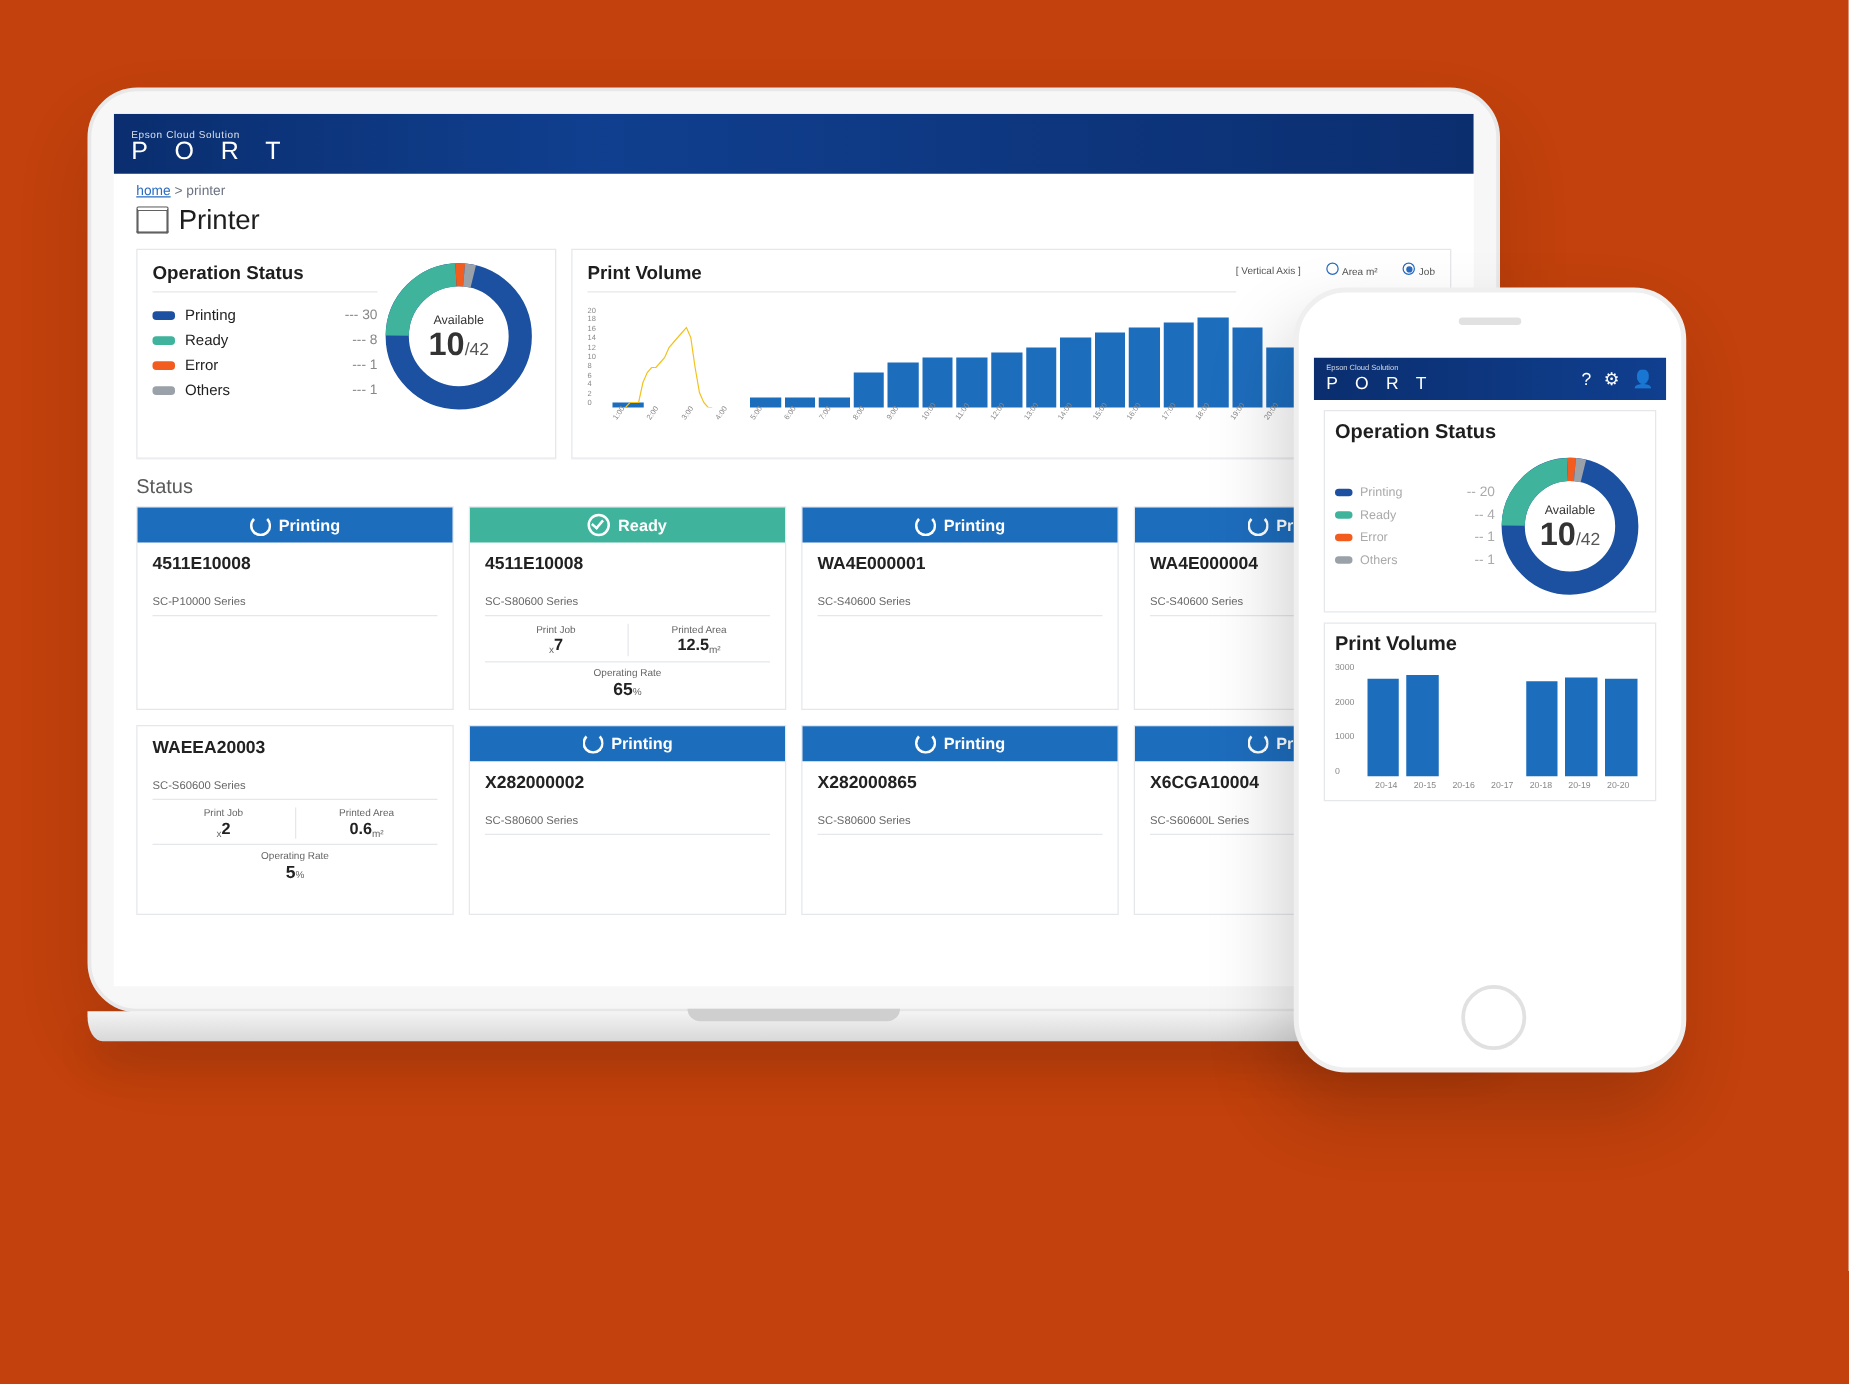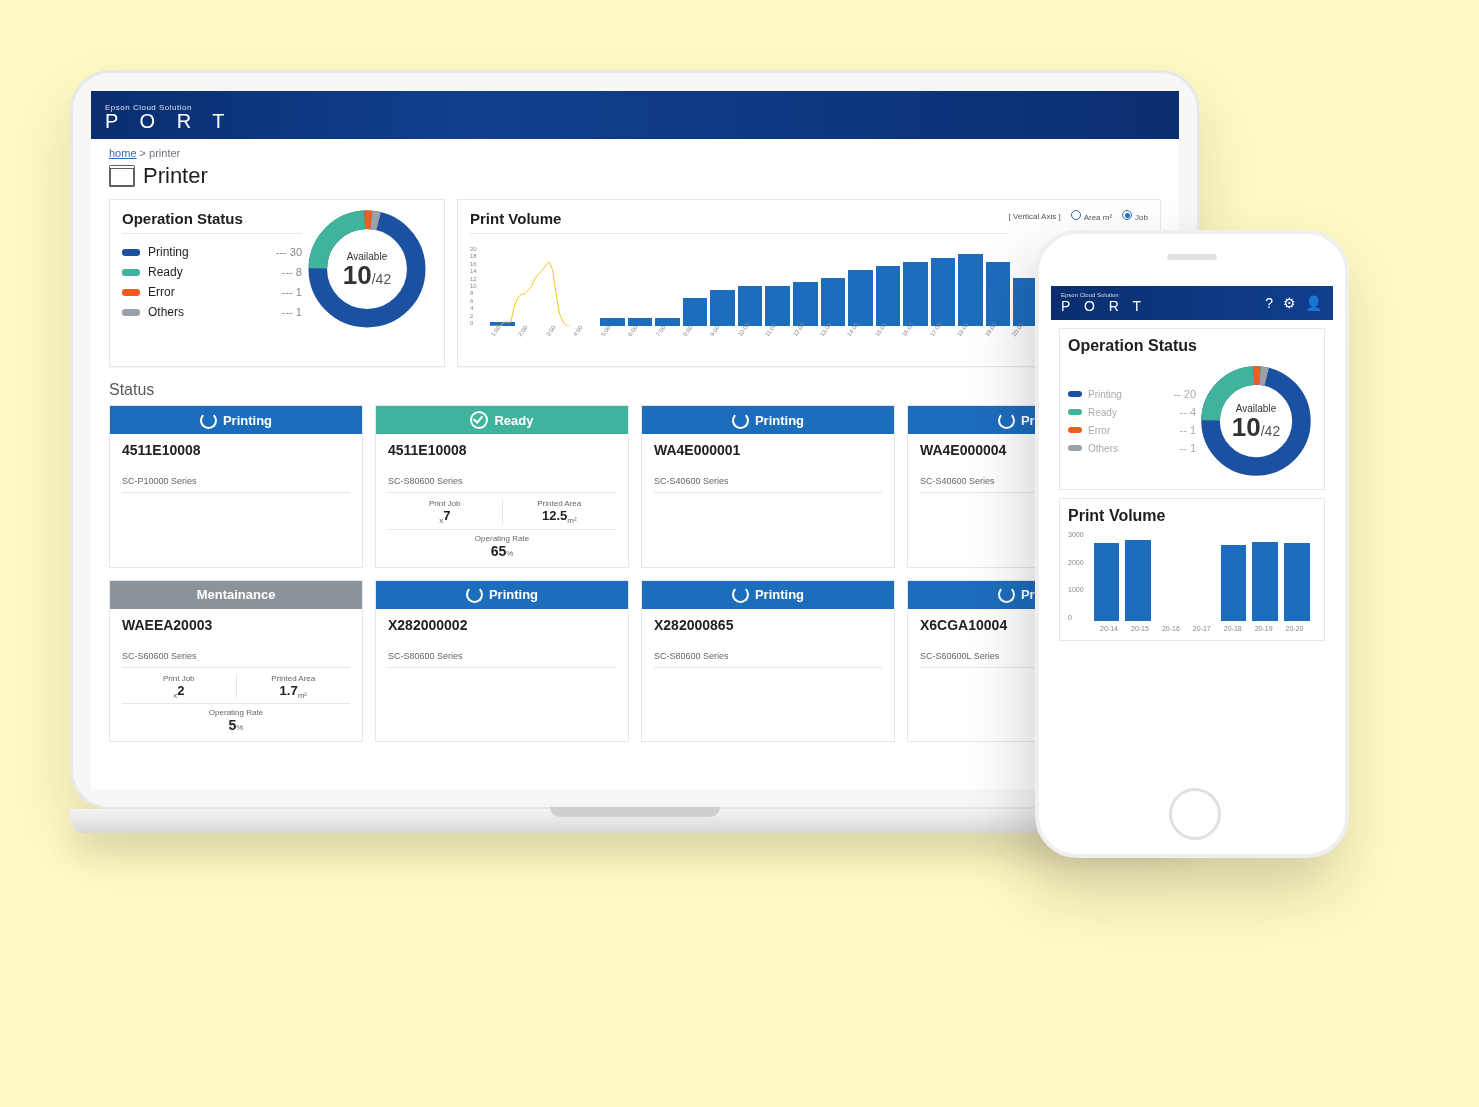--- a/index.html
+++ b/index.html
@@ -7,21 +7,21 @@
     --blue-dark:#0b2e6f;
     --blue-card:#1d6dbd;
     --teal:#3fb39b;
     --orange:#f25c1f;
     --grey:#9aa1a8;
     --text:#1e1e1e;
     --light-border:#e5e7eb;
     --bg:#ffffff;
   }
   html,body{margin:0;padding:0;background:var(--bg);font-family:"Segoe UI",Arial,sans-serif;color:var(--text);}
-  .stage{width:1479px;height:1107px;position:relative;overflow:hidden;background:#fef9c3;}
+  .stage{width:1479px;height:1107px;position:relative;overflow:hidden;background:#c2410c;}
 
   
   .laptop{position:absolute;left:70px;top:70px;width:1130px;height:830px;}
   .laptop-bezel{width:100%;height:740px;background:#f7f7f7;border:3px solid #e8e8e8;border-radius:40px;box-shadow:0 30px 60px rgba(0,0,0,.12);overflow:hidden;position:relative;padding:18px;box-sizing:border-box;}
   .laptop-screen{background:#fff;width:100%;height:100%;overflow:hidden;position:relative;}
   .laptop-base{height:24px;background:linear-gradient(#f4f4f4,#d8d8d8);border-radius:0 0 12px 12px / 0 0 20px 20px;margin-top:-1px;box-shadow:0 20px 30px rgba(0,0,0,.10);position:relative;}
   .laptop-base::before{content:"";position:absolute;left:50%;top:-2px;width:170px;height:10px;margin-left:-85px;background:#cfcfcf;border-radius:0 0 30px 30px;}
 
   
   .topbar{height:48px;background:linear-gradient(90deg,#0a2e6f,#103f8f 35%,#0b2e6f);color:#fff;display:flex;align-items:flex-end;padding:0 14px 6px 14px;box-sizing:border-box;font-size:10px;}
@@ -41,21 +41,21 @@
   .swatch{width:18px;height:7px;border-radius:3px;}
   .dots{color:#888;font-size:11px;}
   .donut{width:130px;height:130px;position:relative;margin:-6px 0;}
   .donut svg{width:100%;height:100%;}
   .donut-center{position:absolute;inset:0;display:flex;flex-direction:column;align-items:center;justify-content:center;font-size:10px;color:#333;}
   .donut-center .big{font-size:26px;font-weight:700;line-height:1;}
   .donut-center .frac{font-size:14px;color:#555;}
 
   .pv{flex:1;}
   .pv-head{display:flex;justify-content:space-between;align-items:flex-start;}
-  .pv-legend{font-size:8px;color:#555;display:flex;gap:10px;align-items:center;}
+  .pv-legend{font-size:8px;color:#555;display:flex;gap:20px;align-items:center;}
   .radio{width:8px;height:8px;border:1px solid #2a6cc0;border-radius:50%;display:inline-block;margin-right:3px;position:relative;}
   .radio.filled::after{content:"";position:absolute;inset:1.5px;border-radius:50%;background:#2a6cc0;}
   .chart{height:110px;position:relative;margin-top:4px;}
   .bars{display:flex;align-items:flex-end;height:80px;gap:3px;padding-left:20px;}
   .bar{flex:1;background:var(--blue-card);}
   .yaxis{position:absolute;left:0;top:0;height:80px;display:flex;flex-direction:column;justify-content:space-between;font-size:6px;color:#888;}
   .xaxis{display:flex;padding-left:20px;}
   .xaxis span{flex:1;font-size:6px;color:#888;transform:rotate(-55deg);transform-origin:left top;white-space:nowrap;margin-top:8px;}
   .line-over{position:absolute;left:20px;right:0;top:0;height:80px;pointer-events:none;}
 
@@ -299,30 +299,27 @@
                 <span class="spinner"></span>
                 <span>Printing</span>
               </div>
       <div class="card-body">
         <div class="id">WA4E000004</div>
         <div class="series">SC-S40600 Series</div>
 
       </div>
     </div>
             <div class="card">
-      <div class="card-h hd-grey">
-                <span>Mentainance</span>
-              </div>
       <div class="card-body">
         <div class="id">WAEEA20003</div>
         <div class="series">SC-S60600 Series</div>
 
     <div class="mini-stats">
       <div>Print Job<br><sub>x</sub><b>2</b></div>
-      <div>Printed Area<br><b>1.7</b><sub>m²</sub></div>
+      <div>Printed Area<br><b>0.6</b><sub>m²</sub></div>
     </div>
     <div class="oprate">Operating Rate<br><b>5</b>%</div>
       </div>
     </div>
             <div class="card">
       <div class="card-h hd-blue">
                 <span class="spinner"></span>
                 <span>Printing</span>
               </div>
       <div class="card-body">

